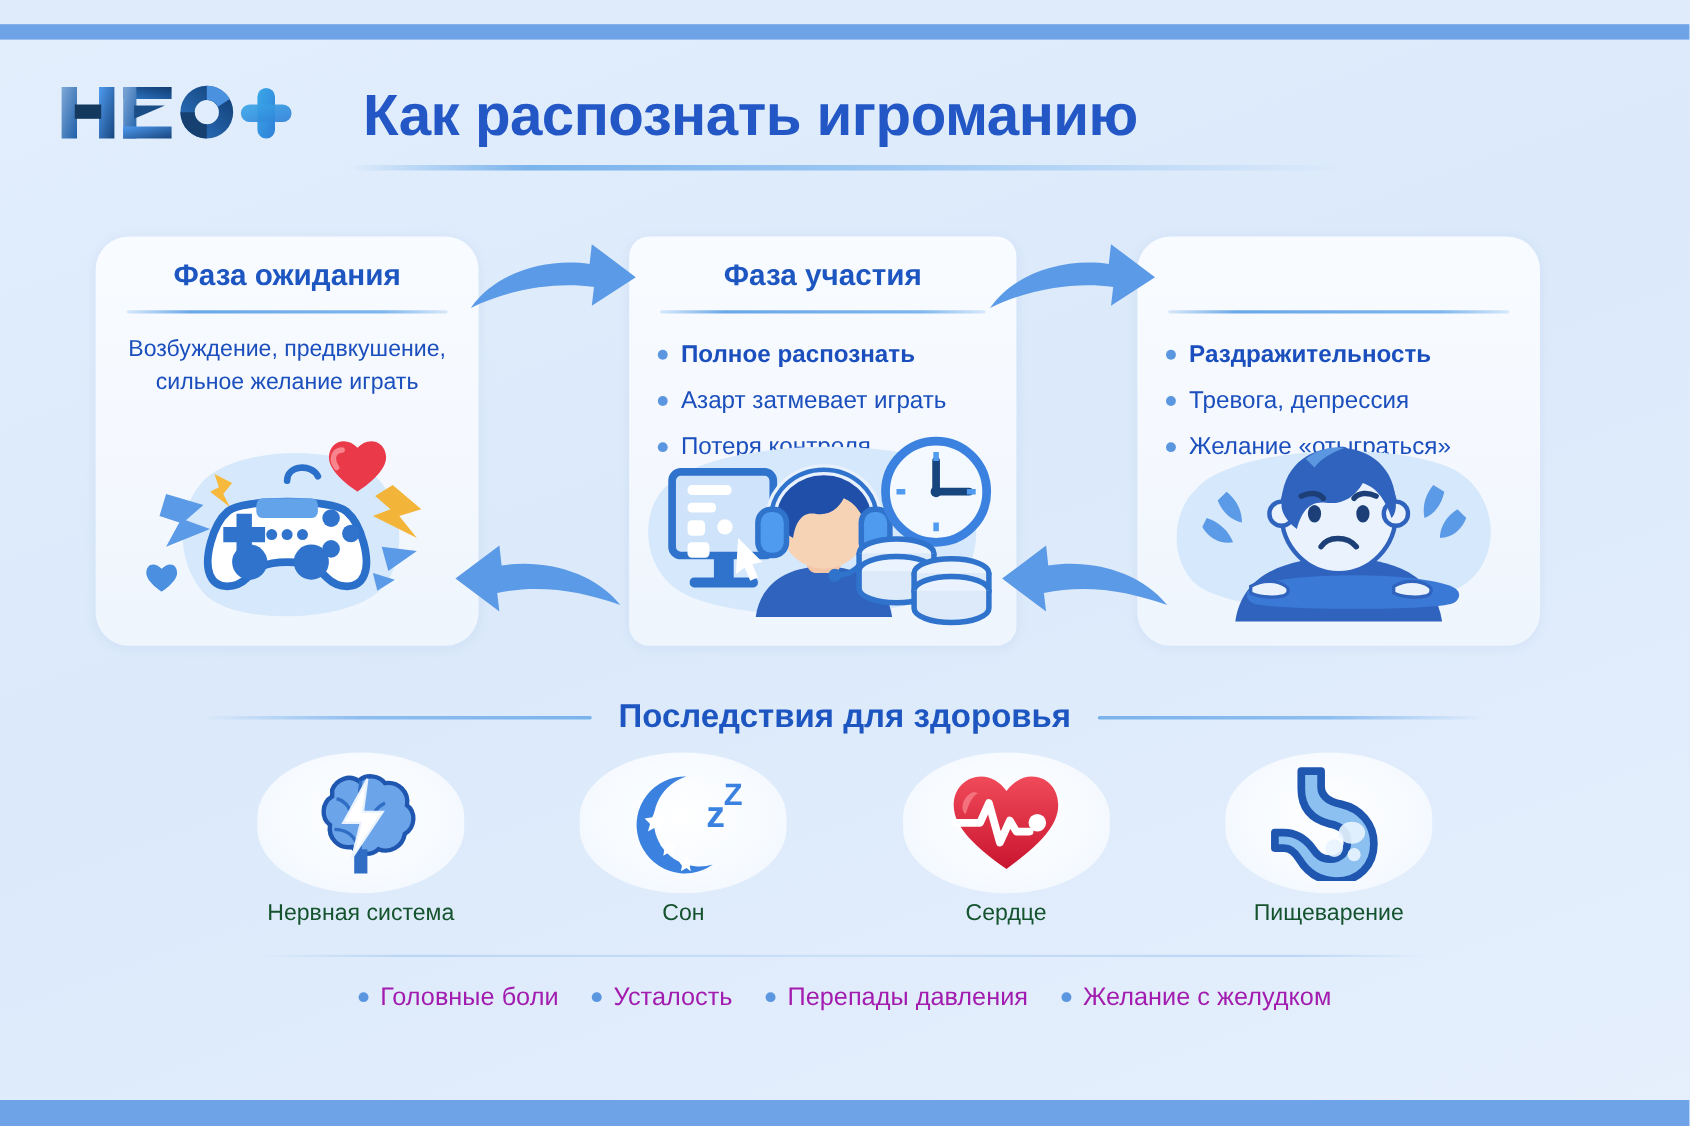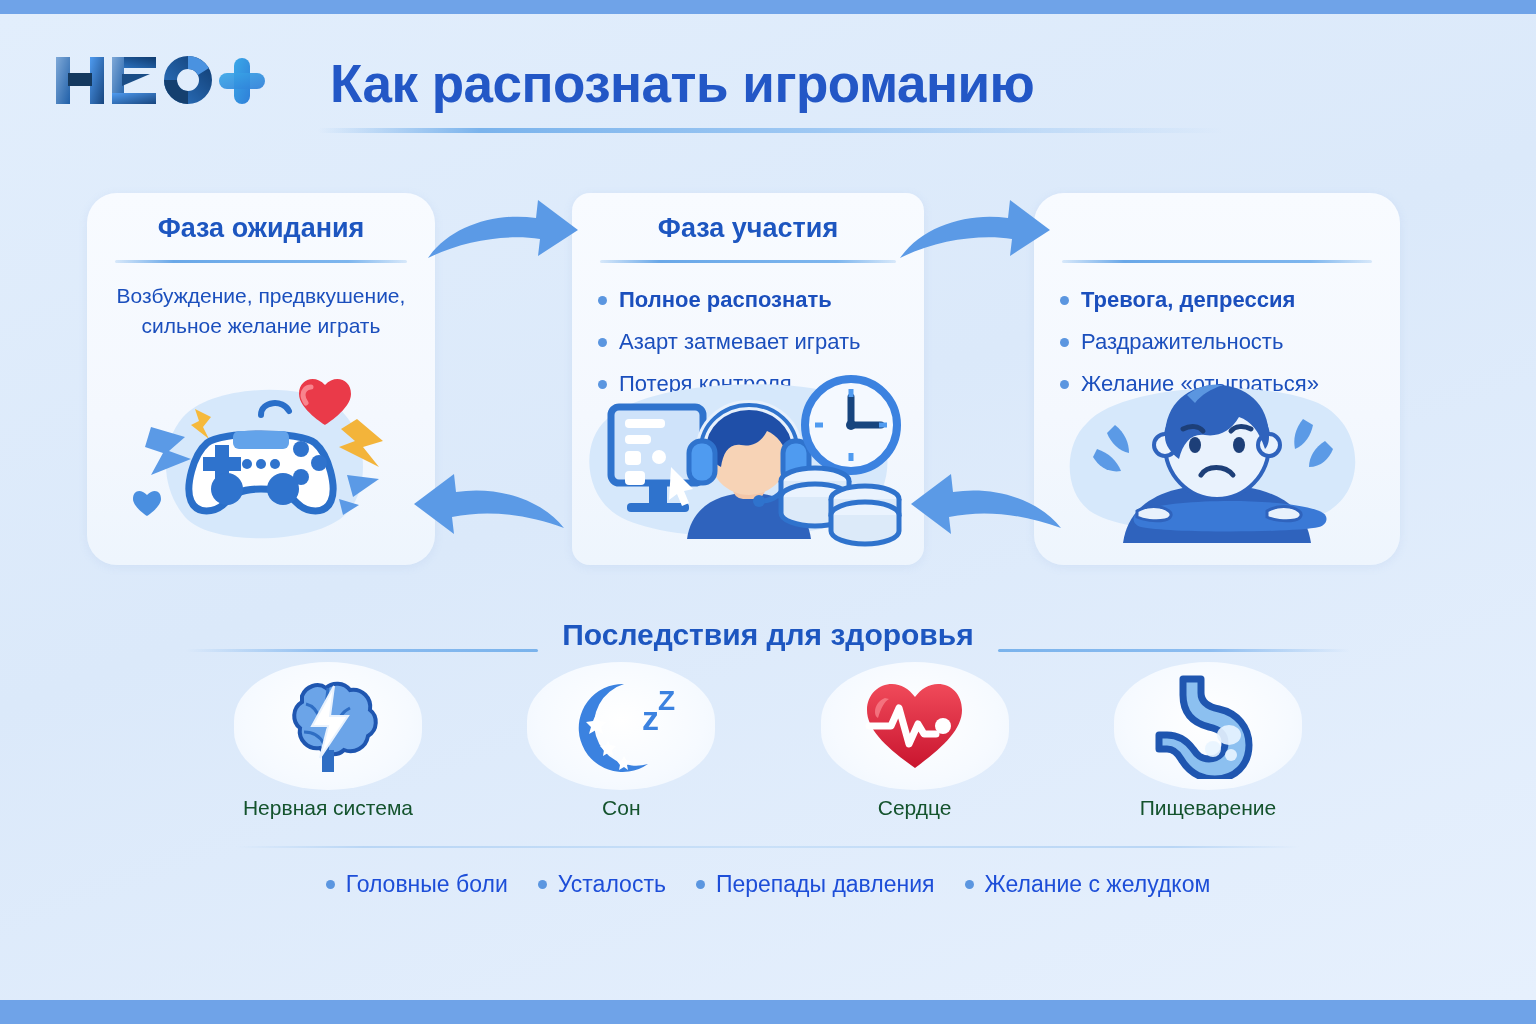--- a/index.html
+++ b/index.html
@@ -3,21 +3,21 @@
 <meta charset="utf-8">
 <style>
   * { margin:0; padding:0; box-sizing:border-box; }
   html,body { width:1536px; height:1024px; }
   body {
     font-family:"Liberation Sans", sans-serif;
     background:#dfebfb;
     position:relative;
     overflow:hidden;
   }
-  .stage { position:absolute; inset:0; }
+  .stage { position:absolute; inset:0;margin-top:22px; }
 
   .top-strip {
     position:absolute; left:0; top:0; width:1536px; height:14px;
     background:#6fa3e8;
   }
   .bottom-strip {
     position:absolute; left:0; bottom:0; width:1536px; height:24px;
     background:#6fa3e8;
   }
   .canvas-bg {
@@ -91,21 +91,21 @@
   
   .arrow { position:absolute; }
   #arrow-fwd-1 { left:424px; top:198px; }
   #arrow-fwd-2 { left:896px; top:198px; }
   #arrow-back-1 { left:408px; top:470px; }
   #arrow-back-2 { left:905px; top:470px; }
 
   
   .sec-head {
     position:absolute; left:0; right:0; top:608px; height:44px;
-    display:flex; align-items:flex-end; justify-content:center; gap:24px;
+    display:flex; align-items:center; justify-content:center; gap:24px;
   }
   .sec-head .line {
     width:352px; height:3px;
     background:linear-gradient(90deg,rgba(122,179,236,0),#8dbdf0 40%,#7ab3ec 100%);
     border-radius:2px;
   }
   .sec-head .line.right {
     background:linear-gradient(270deg,rgba(122,179,236,0),#8dbdf0 40%,#7ab3ec 100%);
   }
   .sec-head .txt {
@@ -131,21 +131,21 @@
     position:absolute; left:236px; top:846px; width:1064px; height:2px;
     background:linear-gradient(90deg,rgba(160,200,240,0),#b9d6f5 12%,#c9e0f8 50%,#b9d6f5 88%,rgba(160,200,240,0));
   }
 
   .foot-bullets {
     position:absolute; left:0; right:0; top:862px; height:44px;
     display:flex; align-items:center; justify-content:center; gap:30px;
   }
   .foot-bullets .fb {
     display:flex; align-items:center; gap:11px;
-    font-size:23px; color:#1d4ed8; white-space:nowrap;
+    font-size:23px; color:#a21caf; white-space:nowrap;
   }
   .foot-bullets .fb .dot {
     width:9px; height:9px; border-radius:50%; background:#5b96e0; flex:0 0 auto;
   }
 </style>
 </head>
 <body>
 
 <div class="stage">
   <div class="canvas-bg"></div>
@@ -309,25 +309,25 @@
         </g>
       </svg>
     </div>
   </div>
 
   <div class="card" id="card-3">
     <div class="card-rule"></div>
     <ul class="bullets">
       <li>
           <span class="dot"></span>
+          <span class="txt">Раздражительность</span>
+        </li>
+      <li>
+          <span class="dot"></span>
           <span class="txt">Тревога, депрессия</span>
-        </li>
-      <li>
-          <span class="dot"></span>
-          <span class="txt">Раздражительность</span>
         </li>
       <li>
           <span class="dot"></span>
           <span class="txt">Желание «отыграться»</span>
         </li>
     </ul>
     <div class="card-art">
       <svg width="300" height="176" viewBox="0 0 300 176">
         <path d="M20 52c30-36 160-46 226-22 52 19 56 90 12 112-48 24-188 26-232 0-30-18-30-68-6-90z" fill="#d6e8fb"></path>
 

